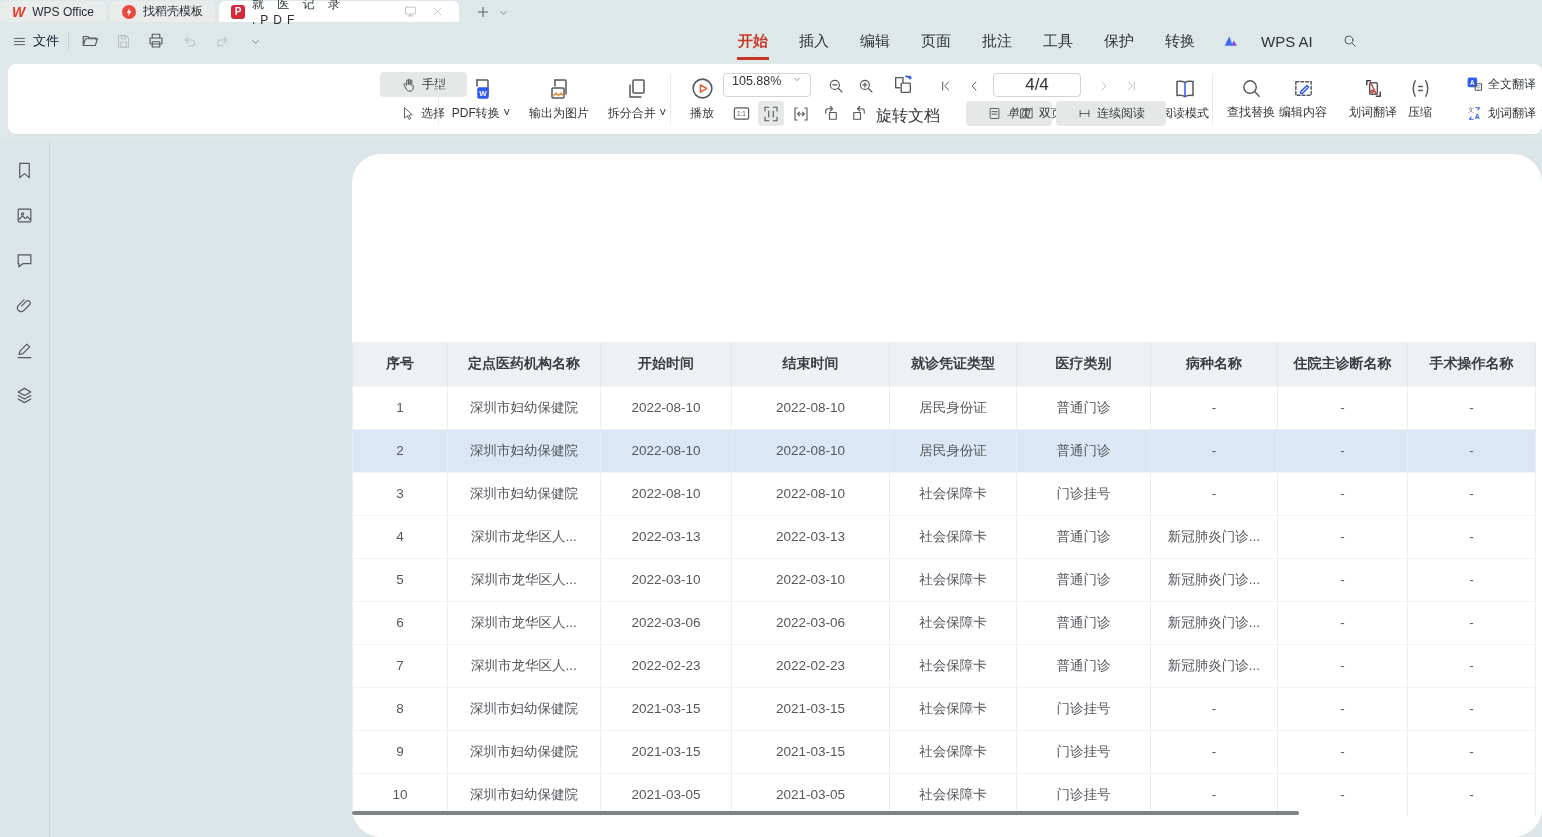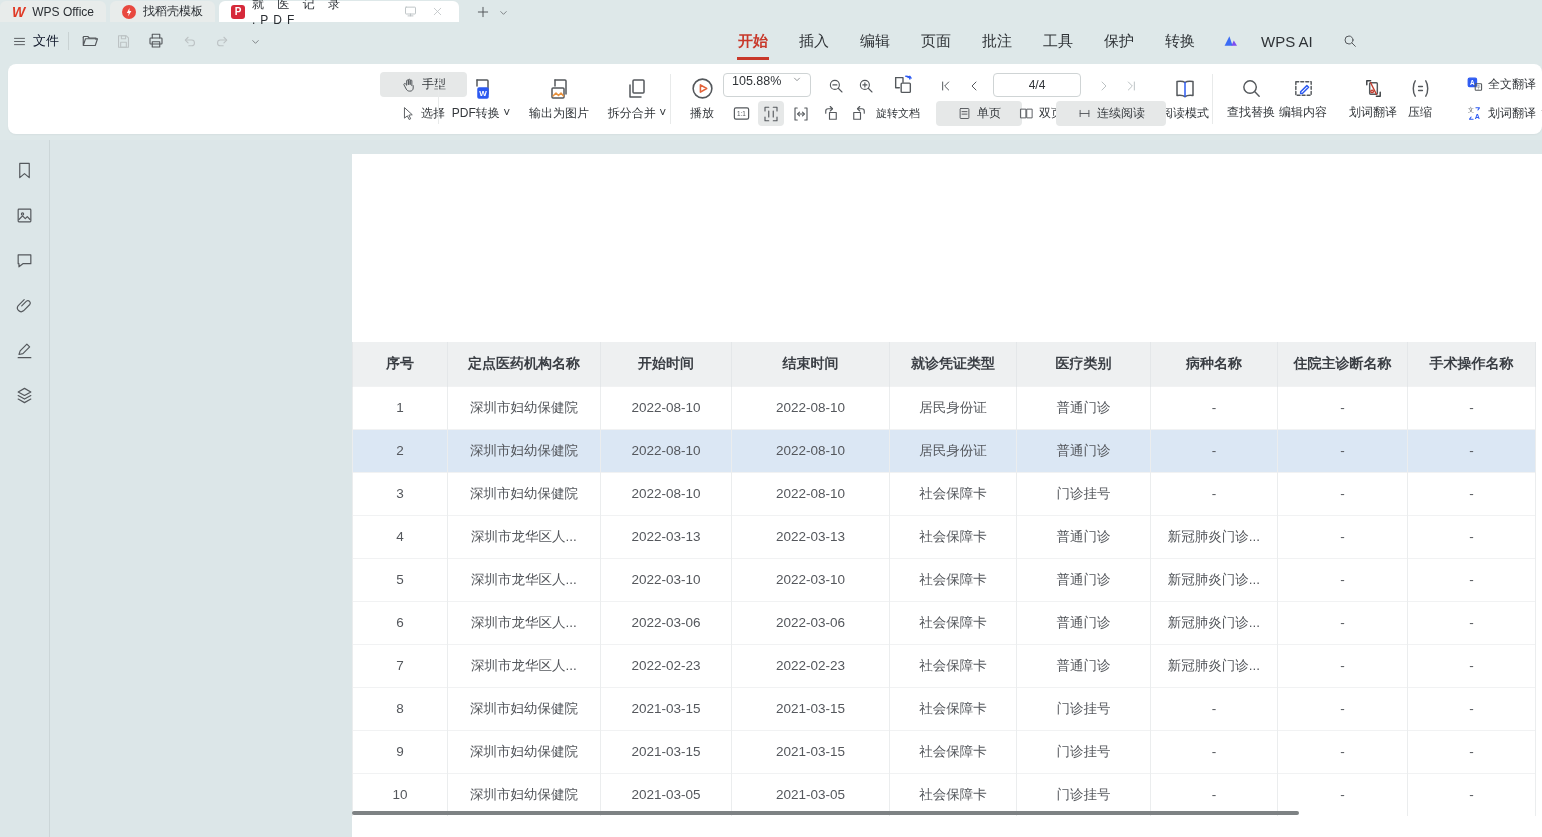--- a/index.html
+++ b/index.html
@@ -41,31 +41,31 @@
   .abs { position:absolute; }
   .pill { display:flex; align-items:center; gap:5px; height:25px; padding:0 21px; border-radius:4px;
           font-size:12px; color:#33373b; white-space:nowrap; }
   .pill.on { background:#e6e8e8; }
   .bigbtn { display:flex; flex-direction:column; align-items:center; justify-content:center; gap:4px;
             height:54px; top:8px; font-size:12px; color:#33373b; white-space:nowrap; }
   .pdiv { width:1px; top:10px; height:50px; background:#e8eaea; }
   .zoombox { display:flex; align-items:flex-start; justify-content:space-between; padding:0 8px;
              width:88px; height:24px; border:1px solid #cfd4d5; border-radius:4px; font-size:12.5px; color:#2f3337; }
   .pagebox { display:flex; align-items:center; justify-content:center; width:88px; height:24px;
-             border:1px solid #cfd4d5; border-radius:4px; font-size:12px; color:#2f3337; }
+             border:1px solid #cfd4d5; border-radius:4px; font-size:17px; color:#2f3337; }
   .ibtn { display:flex; align-items:center; justify-content:center; width:26px; height:25px; border-radius:4px; }
   .ibtn.on { background:#e6e8e8; }
-  .lbl12 { font-size:11px; color:#33373b; white-space:nowrap; }
+  .lbl12 { font-size:16px; color:#33373b; white-space:nowrap; }
 
   
   .viewer { position:absolute; left:0; top:140px; width:1542px; height:697px; background:#dce6e8; }
   .siderail { position:absolute; left:0; top:0; width:50px; height:100%; border-right:1px solid #ccd6d8;
               display:flex; flex-direction:column; align-items:center; padding-top:18px; gap:21px; }
   .railbtn { width:24px; height:24px; display:flex; align-items:center; justify-content:center; }
-  .page { position:absolute; left:352px; top:14px; width:1190px; height:683px; background:#ffffff; }
+  .page { position:absolute; left:352px; top:14px; width:1190px; height:683px; background:#ffffff;border-radius:29px; }
 
   table.doc { position:absolute; left:0; top:188px; border-collapse:collapse; table-layout:fixed; width:1183px; }
   table.doc th { height:44px; background:#eef0f1; font-size:14px; font-weight:bold; color:#3a3e44;
                  border-left:1px solid #e4e7e9; border-right:1px solid #e4e7e9; }
   table.doc td { height:43px; font-size:13.5px; color:#54575c; text-align:center;
                  border-left:1px solid #ebedee; border-right:1px solid #ebedee;
                  border-top:1px solid #f1f2f3; }
   table.doc tr.hl td { background:#dbe7f4; }
   .hscroll { position:absolute; left:0; top:657px; width:947px; height:4px; background:#7e8284; border-radius:2px; }
 </style>
@@ -343,21 +343,21 @@
       </svg>
   </div>
   <div class="abs ibtn" style="left:838px; top:37px;">
     <svg class="ic" width="18" height="18" viewBox="0 0 24 24">
         <rect x="5" y="10" width="9" height="9"></rect>
         <path d="M10 5h6a3 3 0 013 3v3"></path>
         <polyline points="13,2 10,5 13,8"></polyline>
       </svg>
   </div>
   <div class="abs lbl12" style="left:868px; top:42px;">旋转文档</div>
-  <div class="abs pill on" style="left:928px; top:37px;">
+  <div class="abs pill on" style="left:958px; top:37px;font-style:italic;">
     <svg class="ic" width="15" height="15" viewBox="0 0 24 24">
         <rect x="5" y="4" width="14" height="16" rx="1"></rect>
         <line x1="8" y1="9" x2="16" y2="9"></line>
         <line x1="8" y1="13" x2="16" y2="13"></line>
       </svg>
     <span>单页</span>
   </div>
   <div class="abs pill" style="left:990px; top:37px;">
     <svg class="ic" width="15" height="15" viewBox="0 0 24 24">
         <rect x="3" y="5" width="8" height="14"></rect>

